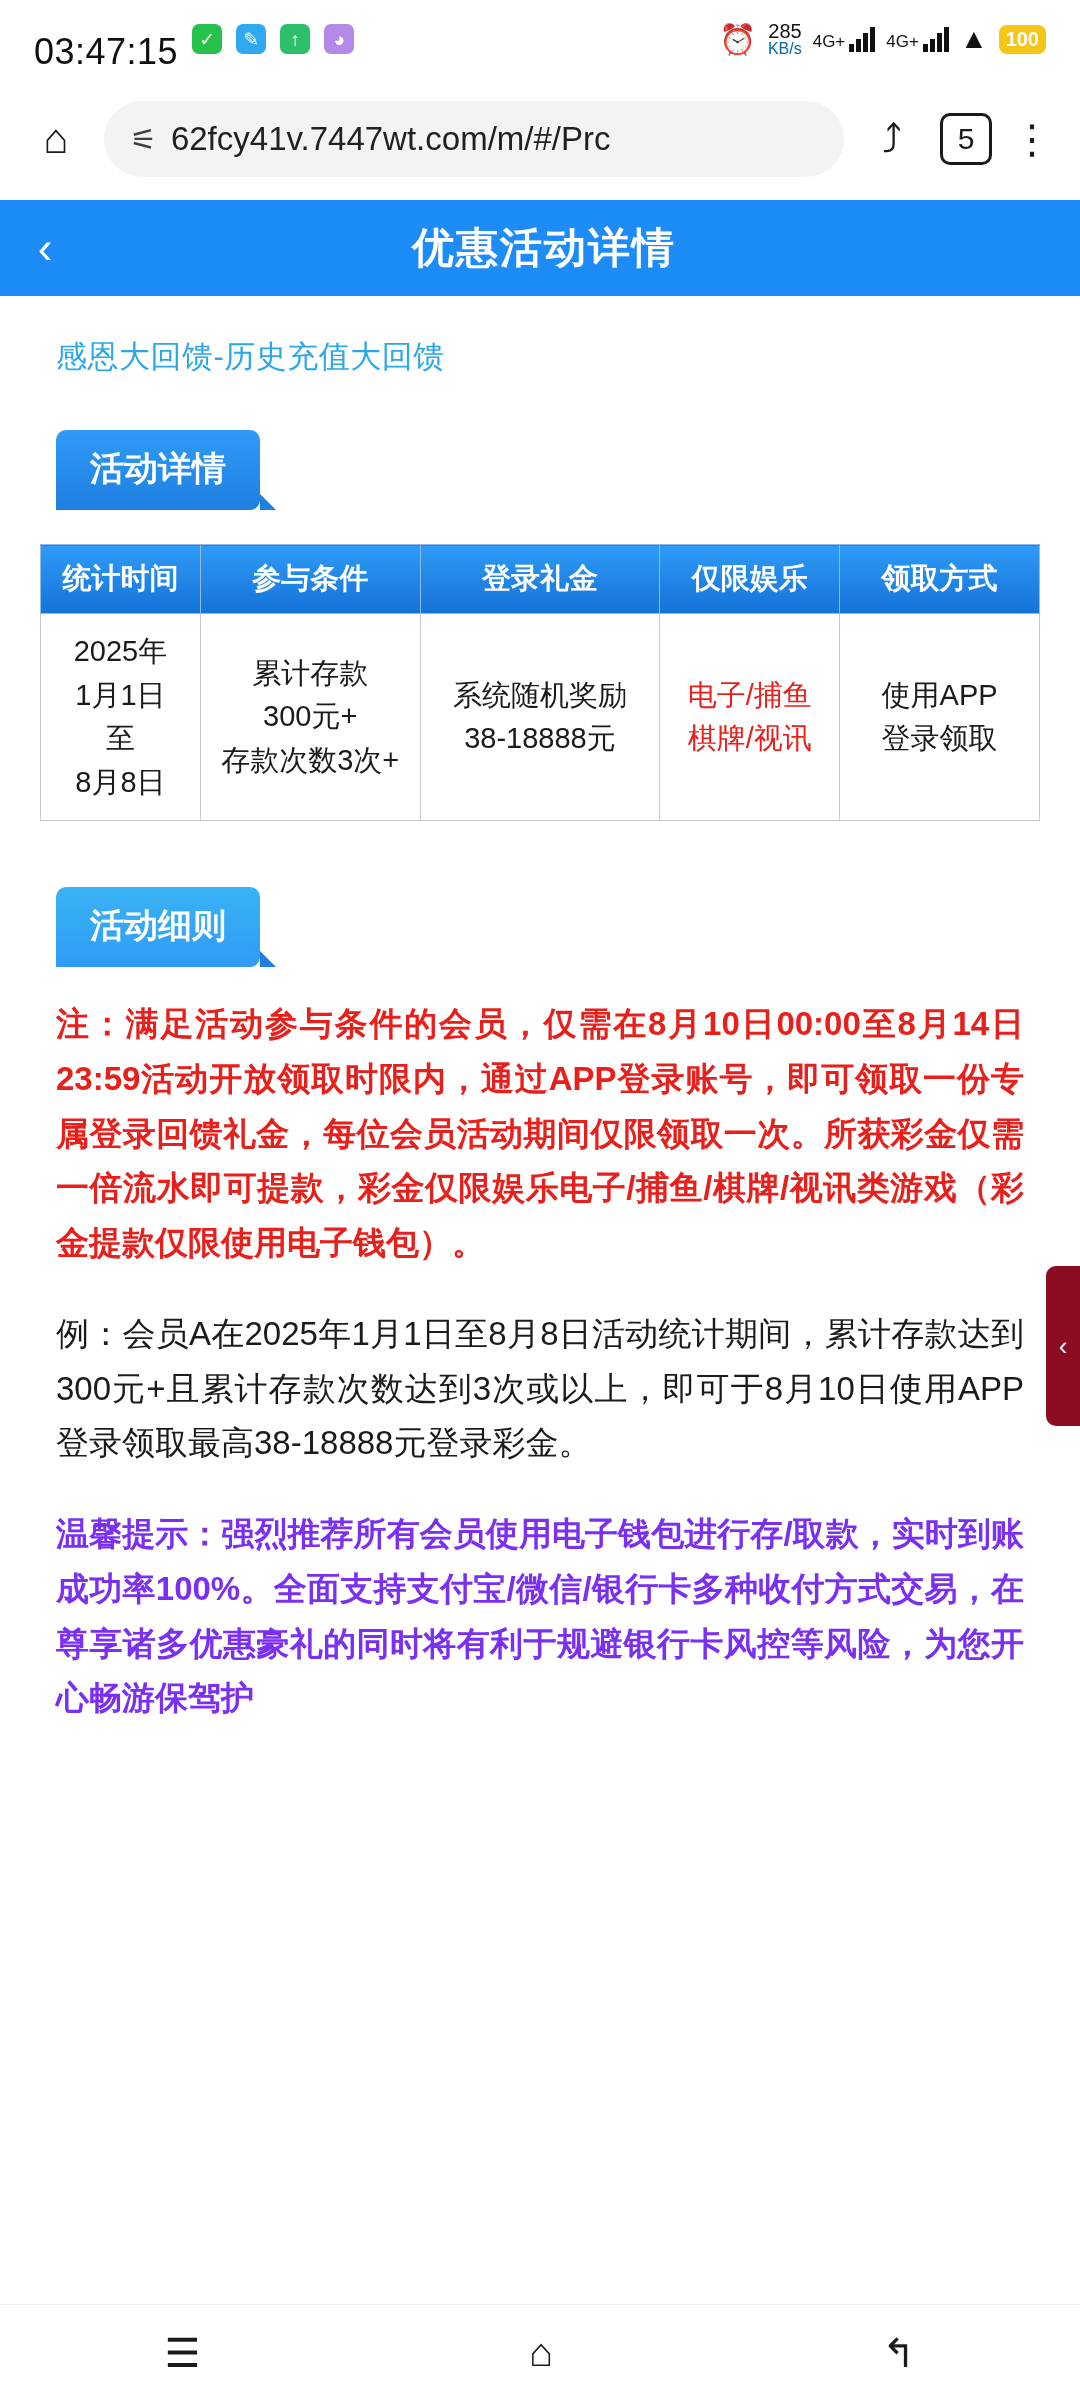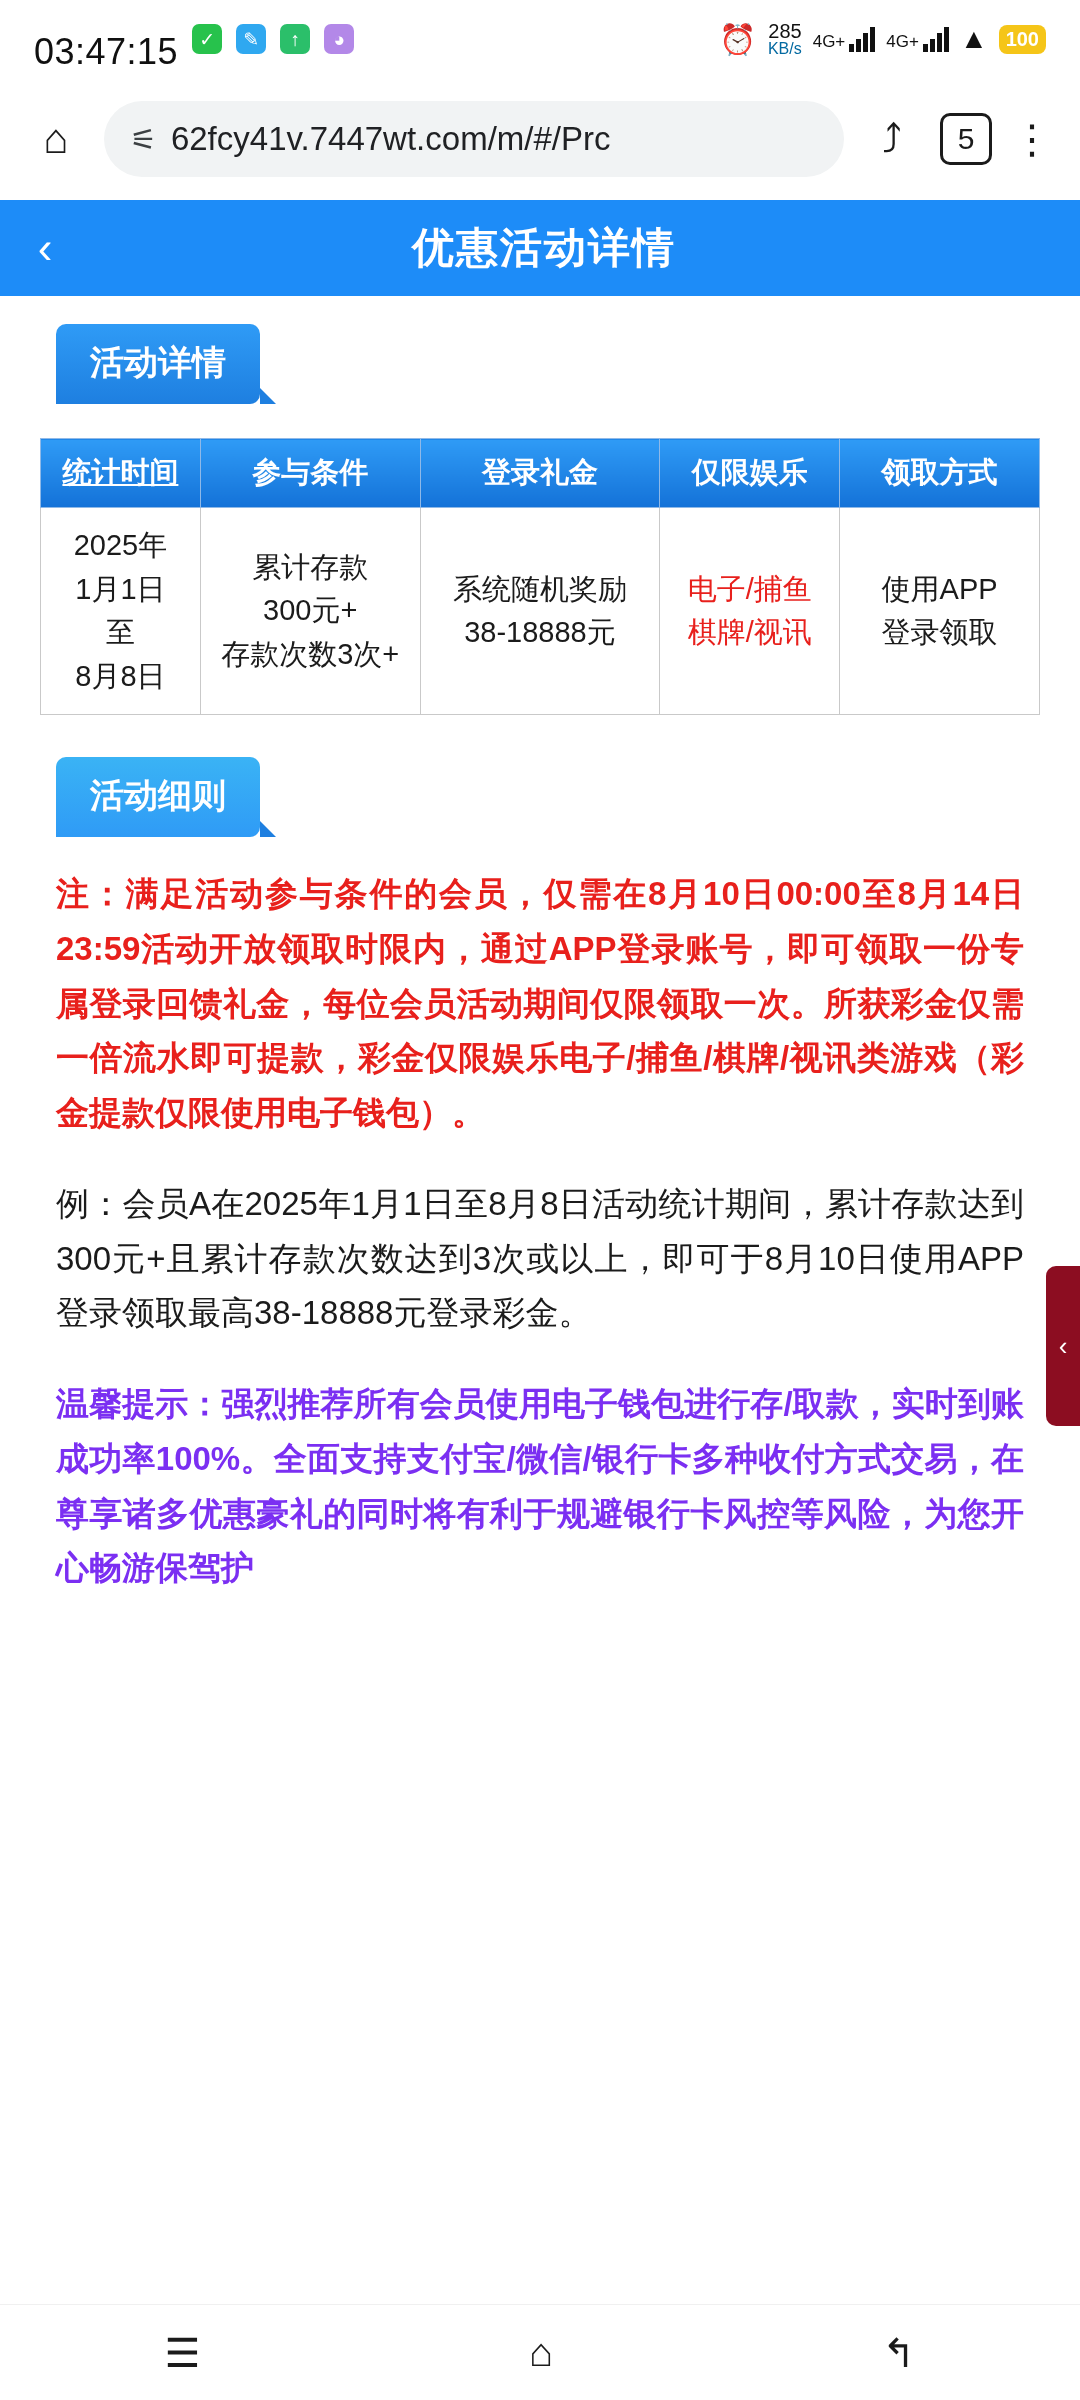--- a/index.html
+++ b/index.html
@@ -103,21 +103,21 @@
     padding: 0 0 0 0;
     background: #ffffff;
   }
   .crumb {
     color: #2aa7e8;
     font-size: 31px;
     padding: 40px 56px 0 56px;
     letter-spacing: .5px;
   }
   .section-tag {
-    margin: 28px 0 0 56px;
+    margin: 52px 0 0 56px;
     display: inline-block;
     background: linear-gradient(180deg,#2f9bf6 0%, #1e7fe0 100%);
     color: #fff;
     font-size: 34px;
     font-weight: bold;
     padding: 16px 34px 18px 34px;
     border-radius: 10px 10px 10px 0;
     position: relative;
   }
   .section-tag.cyan {
@@ -166,21 +166,21 @@
   table.promo td {
     border: 1px solid #c9c9c9;
     text-align: center;
     font-size: 29px;
     color: #1b1b1b;
     padding: 16px 6px;
     line-height: 1.5;
     vertical-align: middle;
   }
   table.promo td.redcell { color: #e8201c; }
-  .cw1 { width: 16%; text-decoration: underline; } .cw2 { width: 22%; } .cw3 { width: 24%; }
+  .cw1 { width: 16%; } .cw2 { width: 22%; } .cw3 { width: 24%; }
   .cw4 { width: 18%; } .cw5 { width: 20%; }
 
   
   .side-float {
     position: absolute;
     right: 0; top: 1266px;
     width: 34px; height: 160px;
     background: #8c0d21;
     border-radius: 10px 0 0 10px;
     display: flex; align-items: center; justify-content: center;
@@ -248,20 +248,21 @@
   <div class="menu-btn">⋮</div>
 </div>
 
 <div class="appheader">
   <div class="back-chev">‹</div>
   <div class="title">优惠活动详情</div>
 </div>
 
 <div class="content">
 
+  <div class="crumb">感恩大回馈-历史充值大回馈</div>
 
   <div><span class="section-tag">活动详情</span></div>
 
 
   <table class="promo">
     <thead>
       <tr>
         <th class="cw1">统计时间</th>
         <th class="cw2">参与条件</th>
         <th class="cw3">登录礼金</th>

